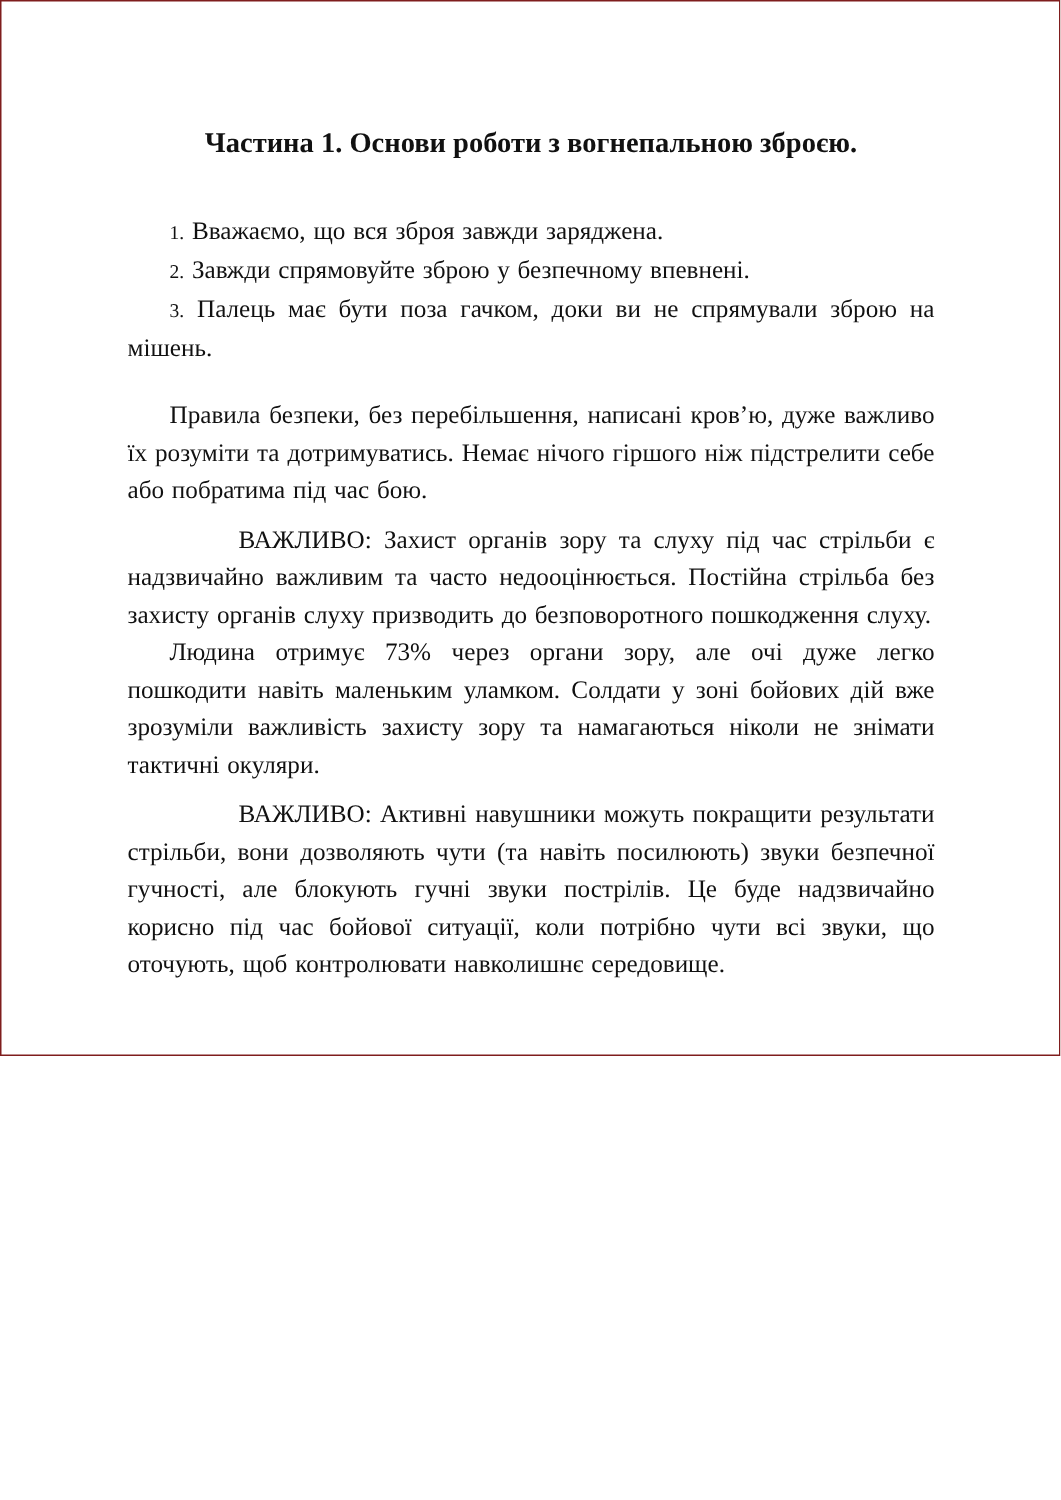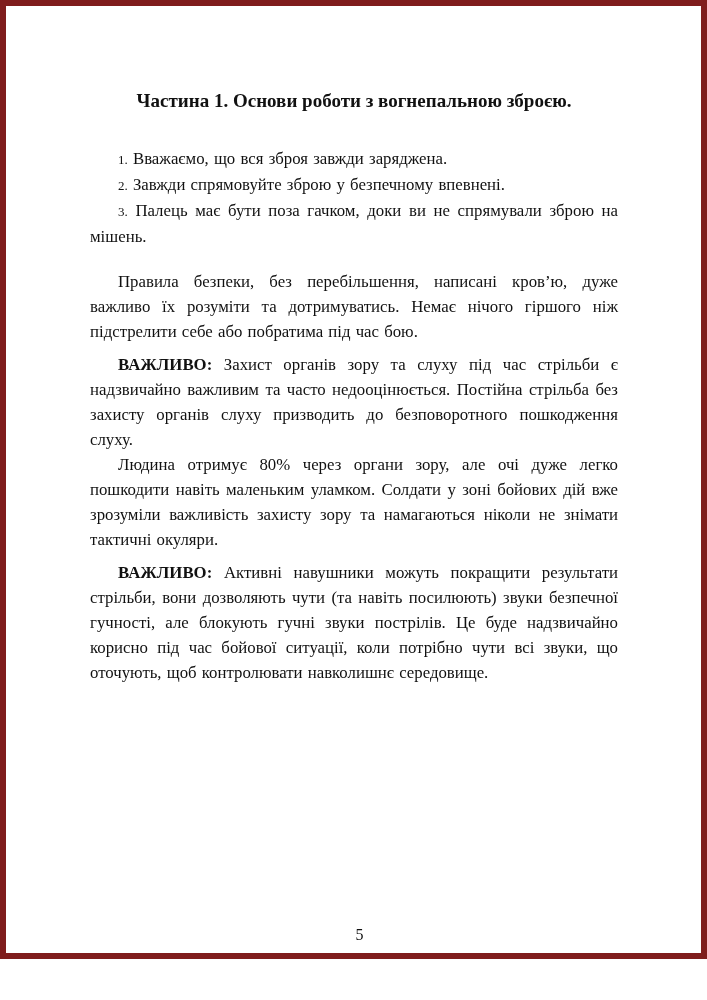--- a/index.html
+++ b/index.html
@@ -3,45 +3,45 @@
 <meta charset="utf-8">
 <style>
   html, body {
     margin: 0;
     padding: 0;
     background: #ffffff;
   }
   .page {
     position: relative;
     width: 707px;
-    height: 959px;
+    height: 704px;
     box-sizing: border-box;
     background: #ffffff;
-    border: 6px solid #7f1d1d;
+    border: 1px solid #7f1d1d;
     padding: 82px 83px 0 84px;
     font-family: "Liberation Serif", "DejaVu Serif", serif;
     color: #111111;
     overflow: hidden;
   }
   .doc-title {
     margin: 0 0 33px 0;
     font-size: 19px;
     font-weight: bold;
     text-align: center;
     line-height: 25px;
   }
   .para {
     margin: 0;
     font-size: 16.8px;
     line-height: 25px;
     text-align: justify;
     text-indent: 28px;
     word-spacing: 1px;
   }
-  .para b { font-weight: bold; }
+  .para b { font-weight: normal; margin-left: 46px; }
   .rules { }
   .rule-num {
     font-size: 13px;
   }
   .mt-safety    { margin-top: 20px; }
   .mt-important { margin-top: 8px; }
   .mt-vision    { margin-top: 0; }
   .mt-tip       { margin-top: 8px; }
   .page-footer {
     position: absolute;
@@ -65,19 +65,19 @@
   <div class="rules">
     <p class="para"><span class="rule-num">1.</span> <span>Вважаємо, що вся зброя завжди заряджена.</span></p>
     <p class="para"><span class="rule-num">2.</span> <span>Завжди спрямовуйте зброю у безпечному впевнені.</span></p>
     <p class="para"><span class="rule-num">3.</span> <span>Палець має бути поза гачком, доки ви не спрямували зброю на мішень.</span></p>
   </div>
 
   <p class="para mt-safety">Правила безпеки, без перебільшення, написані кров’ю, дуже важливо їх розуміти та дотримуватись. Немає нічого гіршого ніж підстрелити себе або побратима під час бою.</p>
 
   <p class="para mt-important"><b>ВАЖЛИВО:</b> <span>Захист органів зору та слуху під час стрільби є надзвичайно важливим та часто недооцінюється. Постійна стрільба без захисту органів слуху призводить до безповоротного пошкодження слуху.</span></p>
 
-  <p class="para mt-vision">Людина отримує 80% через органи зору, але очі дуже легко пошкодити навіть маленьким уламком. Солдати у зоні бойових дій вже зрозуміли важливість захисту зору та намагаються ніколи не знімати тактичні окуляри.</p>
+  <p class="para mt-vision">Людина отримує 73% через органи зору, але очі дуже легко пошкодити навіть маленьким уламком. Солдати у зоні бойових дій вже зрозуміли важливість захисту зору та намагаються ніколи не знімати тактичні окуляри.</p>
 
   <p class="para mt-tip"><b>ВАЖЛИВО:</b> <span>Активні навушники можуть покращити результати стрільби, вони дозволяють чути (та навіть посилюють) звуки безпечної гучності, але блокують гучні звуки пострілів. Це буде надзвичайно корисно під час бойової ситуації, коли потрібно чути всі звуки, що оточують, щоб контролювати навколишнє середовище.</span></p>
 
   <div class="page-footer">5</div>
 
 </div>
 
 </body></html>

